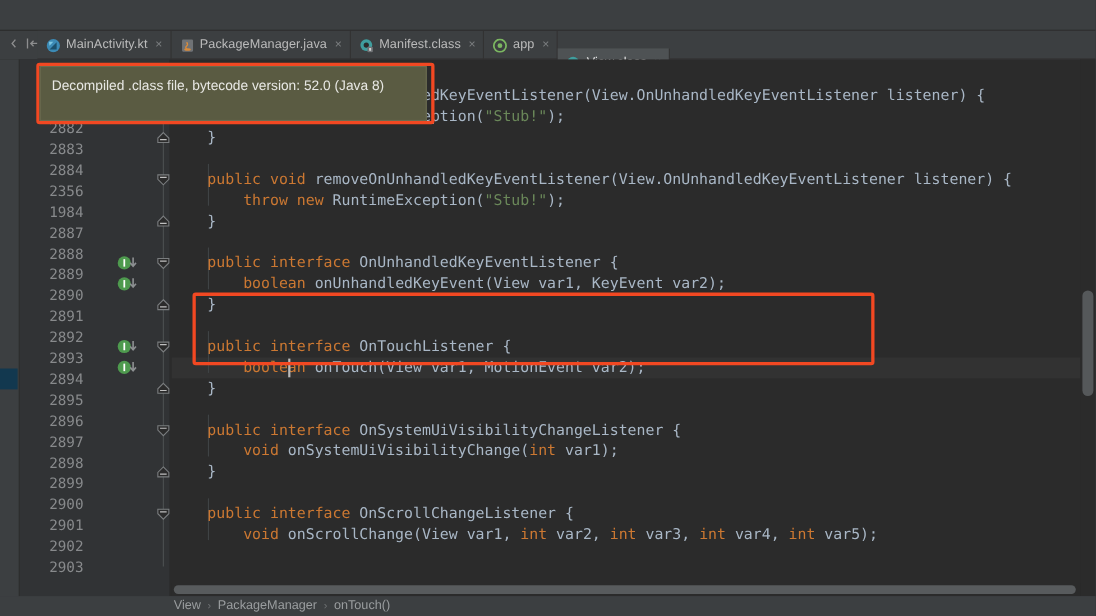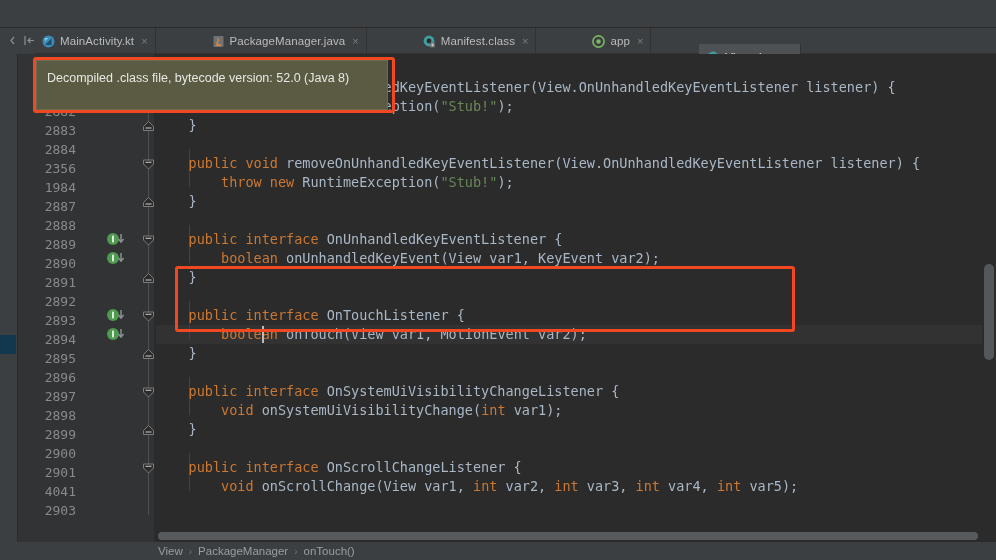--- a/index.html
+++ b/index.html
@@ -21,21 +21,20 @@
     display: flex; align-items: center; gap: 4px; padding-left: 2px;
   }
   .ti { width: 13px; height: 13px; opacity: .75; position: relative; }
 
   
   .tabbar {
     position: absolute; left: 34px; top: 28px; width: 962px; height: 26px;
     background: #3c3f41; display: flex; align-items: stretch;
     font-size: 11.5px; color: #bbbbbb;
     border-bottom: 1px solid #323232;
-    gap: 48px;
   }
   .tab {
     display: flex; align-items: center; gap: 5px;
     padding: 0 7px 0 8px; height: 26px; position: relative;
     border-right: 1px solid #323232; white-space: nowrap;
   }
   .tab.active { background: #4e5254; color: #e6e6e6; margin-top: 16px; }
   .tab.active::after {
     content:""; position: absolute; left: 0; right: 0; bottom: 0;
     height: 2px; background: #4ba6c9;
@@ -237,21 +236,21 @@
     </div>
   </div>
 
   <div class="editor">
 
     <div class="leftbar">
       <div class="leftbar-marker"></div>
     </div>
 
     <div class="gutter"></div>
-    <div class="linenums" id="linenums" style="top: 10px;">
+    <div class="linenums" id="linenums" style="top: 16px;">
         <div class="ln">2880</div>
         <div class="ln">2881</div>
         <div class="ln">2882</div>
         <div class="ln">2883</div>
         <div class="ln">2884</div>
         <div class="ln">2356</div>
         <div class="ln">1984</div>
         <div class="ln">2887</div>
         <div class="ln">2888</div>
         <div class="ln">2889</div>
@@ -260,21 +259,21 @@
         <div class="ln">2892</div>
         <div class="ln">2893</div>
         <div class="ln">2894</div>
         <div class="ln">2895</div>
         <div class="ln">2896</div>
         <div class="ln">2897</div>
         <div class="ln">2898</div>
         <div class="ln">2899</div>
         <div class="ln">2900</div>
         <div class="ln">2901</div>
-        <div class="ln">4041</div>
+        <div class="ln">2902</div>
         <div class="ln">2903</div>
       </div>
     <div class="gutter-icons" id="gutter-icons">
         <div class="impl-mark" style="left: 0px; top: 178px;"><svg width="26" height="14" viewBox="0 0 26 14">
             <circle cx="7" cy="7" r="6" fill="#4e9a4e"></circle>
             <rect x="6.2" y="3.6" width="1.6" height="6.8" fill="#ffffff"></rect>
             <path d="M15 2 L15 9 M12.4 7 L15 10 L17.6 7" stroke="#8c8f91" stroke-width="1.5" fill="none"></path>
           </svg></div>
         <div class="impl-mark" style="left: 0px; top: 197px;"><svg width="26" height="14" viewBox="0 0 26 14">
             <circle cx="7" cy="7" r="6" fill="#4e9a4e"></circle>

